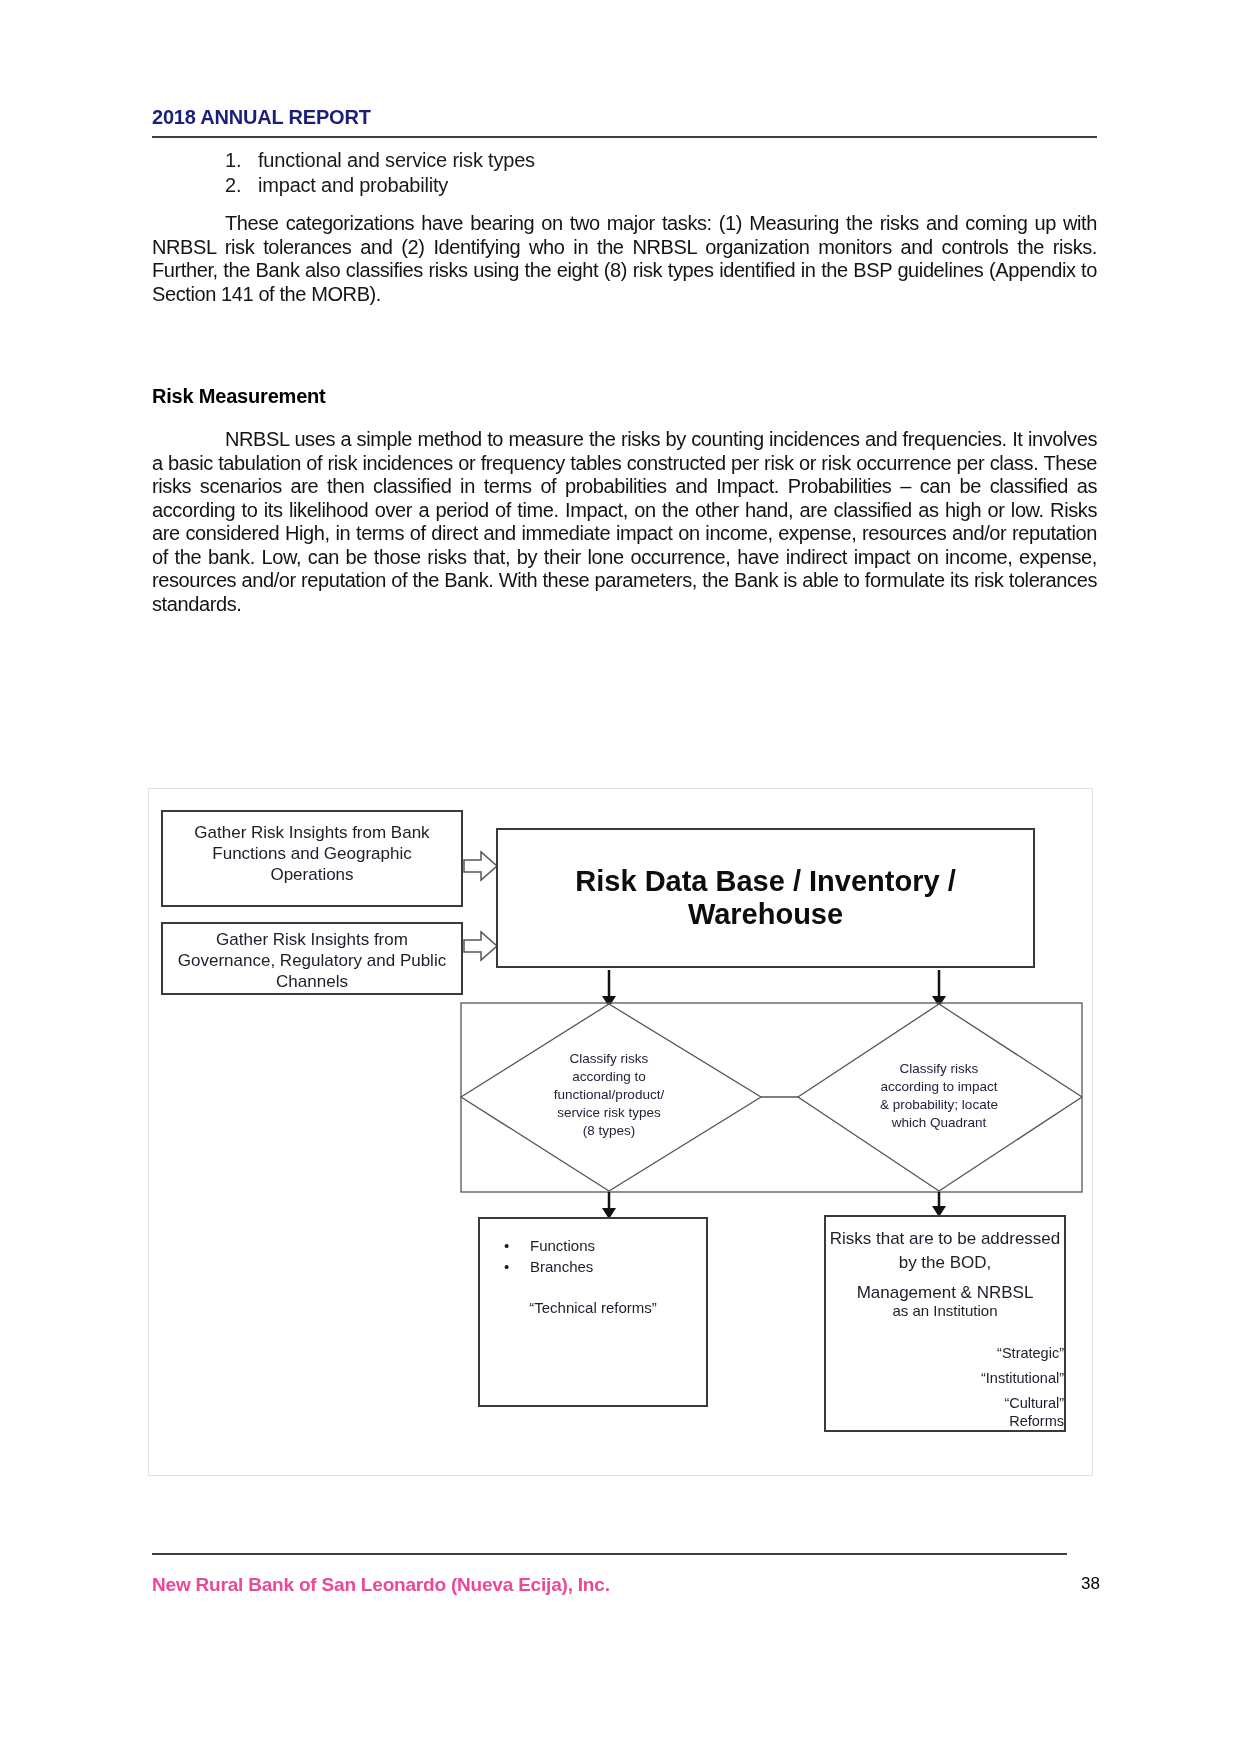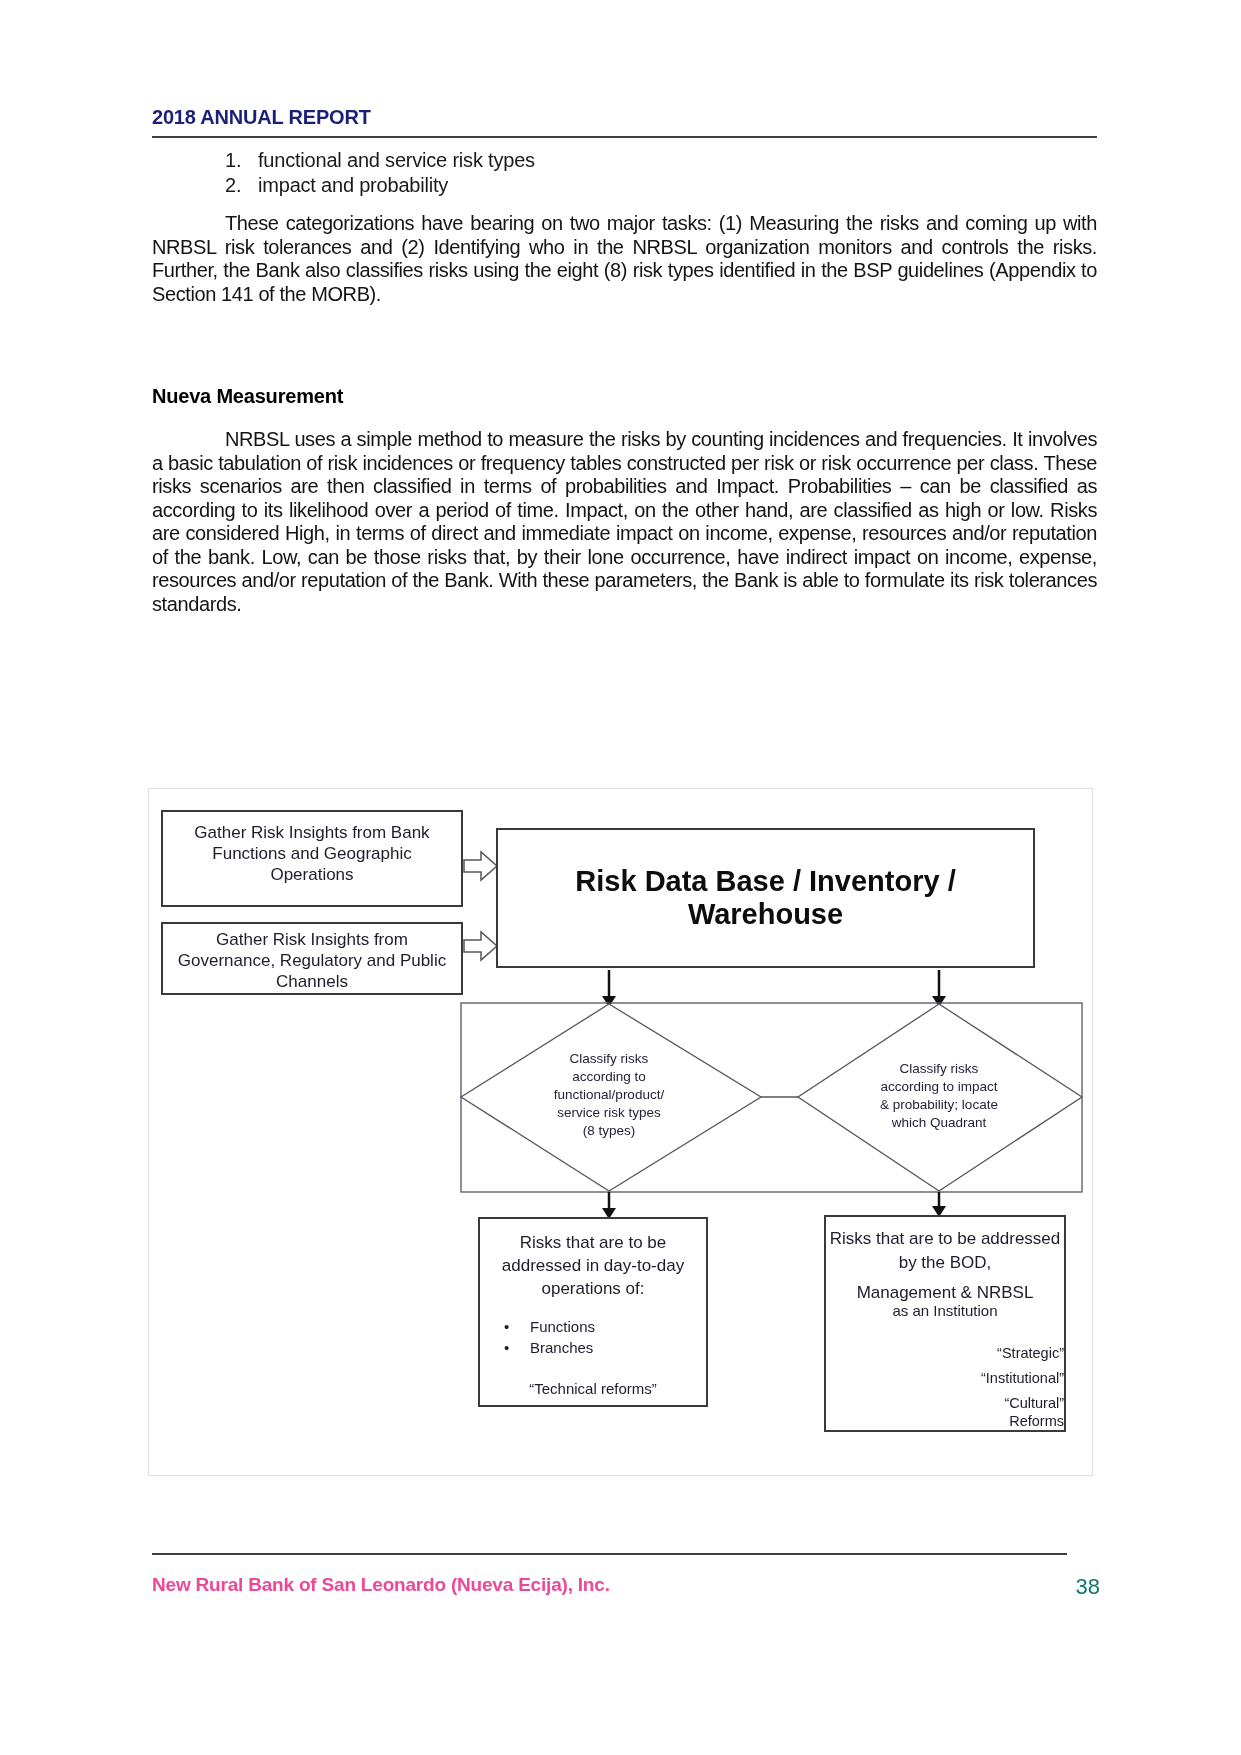--- a/index.html
+++ b/index.html
@@ -69,21 +69,21 @@
   .or-line-c{font-size:15px;line-height:16px;}
   .or-label{font-size:14.5px;line-height:16px;margin-top:9px;text-align:right;}
   .or-label-first{margin-top:26px;}
   .or-label-tight{margin-top:2px;}
   
   .footer-bank{
     position:absolute;left:152px;top:1574px;
     font-size:19px;font-weight:bold;color:#ec4899;letter-spacing:-0.2px;
   }
   .footer-page{
-    position:absolute;right:141px;top:1574px;font-size:22px;color:#0f766e;
+    position:absolute;right:141px;top:1574px;font-size:17px;color:#000000;
   }
 </style>
 </head>
 <body>
 
 <div class="page">
 
   <div class="header-title">2018 ANNUAL REPORT</div>
   <div class="rule rule-top"></div>
 
@@ -92,21 +92,21 @@
       <span class="num">1.</span>
       <span>functional and service risk types</span>
     </div>
     <div class="num-item">
       <span class="num">2.</span>
       <span>impact and probability</span>
     </div>
   </div>
 
   <p class="body-para para-1">These categorizations have bearing on two major tasks: (1) Measuring the risks and coming up with NRBSL risk tolerances and (2) Identifying who in the NRBSL organization monitors and controls the risks. Further, the Bank also classifies risks using the eight (8) risk types identified in the BSP guidelines (Appendix to Section 141 of the MORB).</p>
-  <div class="subheading heading-measurement">Nueva Measurement</div>
+  <div class="subheading heading-measurement">Risk Measurement</div>
   <p class="body-para para-2">NRBSL uses a simple method to measure the risks by counting incidences and frequencies. It involves a basic tabulation of risk incidences or frequency tables constructed per risk or risk occurrence per class. These risks scenarios are then classified in terms of probabilities and Impact. Probabilities – can be classified as according to its likelihood over a period of time. Impact, on the other hand, are classified as high or low. Risks are considered High, in terms of direct and immediate impact on income, expense, resources and/or reputation of the bank. Low, can be those risks that, by their lone occurrence, have indirect impact on income, expense, resources and/or reputation of the Bank. With these parameters, the Bank is able to formulate its risk tolerances standards.</p>
 
   <div class="diagram">
     <div class="faint-frame"></div>
 
     <svg class="svg-layer" width="1241" height="1755" viewBox="0 0 1241 1755">
 
       <polygon points="464,860 481,860 481,852 497,866 481,880 481,872 464,872" fill="#ffffff" stroke="#55555e" stroke-width="1.5"></polygon>
       <polygon points="464,940 481,940 481,932 497,946 481,960 481,952 464,952" fill="#ffffff" stroke="#55555e" stroke-width="1.5"></polygon>
 
@@ -146,21 +146,20 @@
       <div>(8 types)</div>
     </div>
     <div class="diamond-text diamond-text-right">
       <div>Classify risks</div>
       <div>according to impact</div>
       <div>&amp; probability; locate</div>
       <div>which Quadrant</div>
     </div>
 
     <div class="dbox outcome-left">
-      <div class="outcome-intro">Risks that are to be addressed in day-to-day operations of:</div>
       <div class="outcome-bullets">
         <div class="bullet-row">
           <span class="bullet-dot">•</span>
           <span>Functions</span>
         </div>
         <div class="bullet-row">
           <span class="bullet-dot">•</span>
           <span>Branches</span>
         </div>
       </div>

